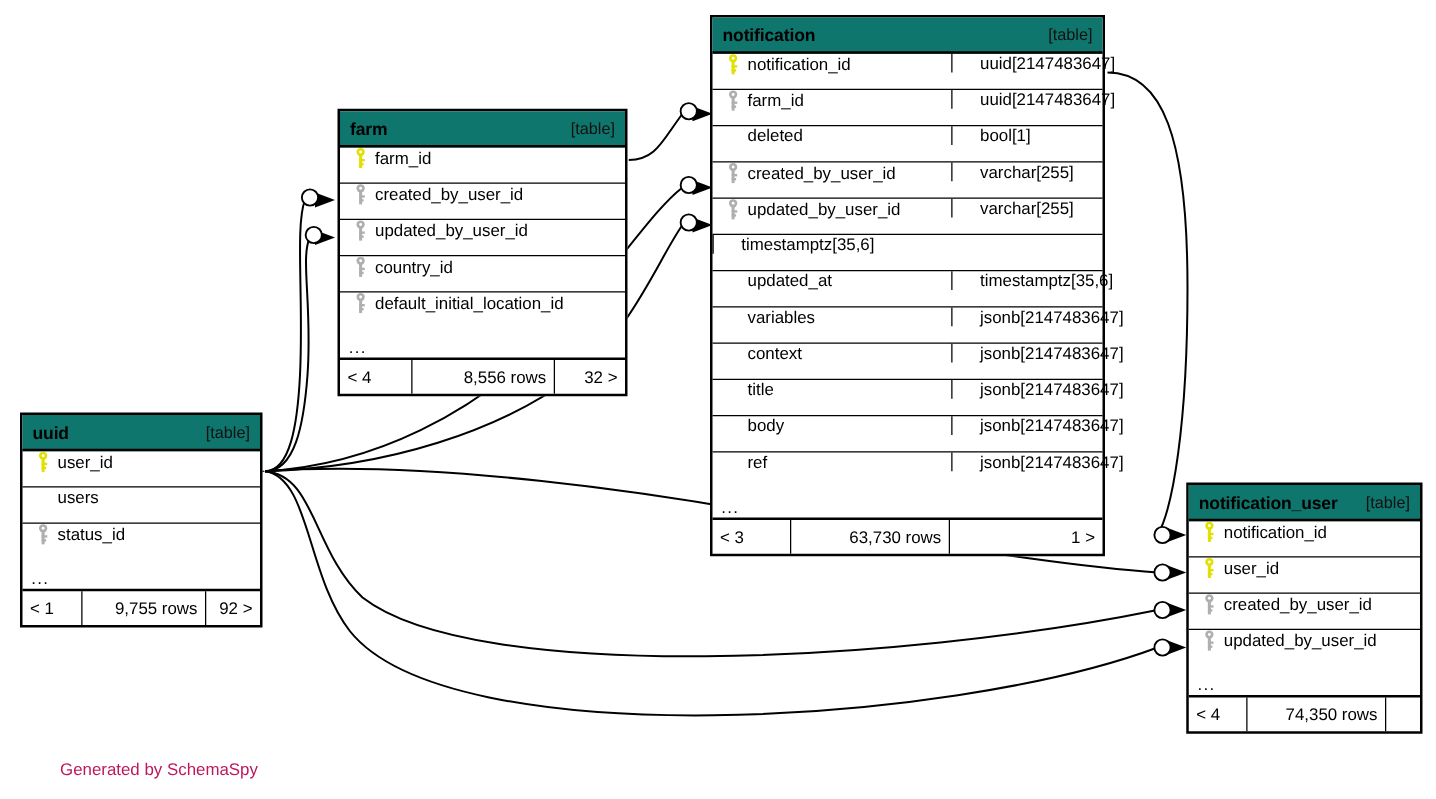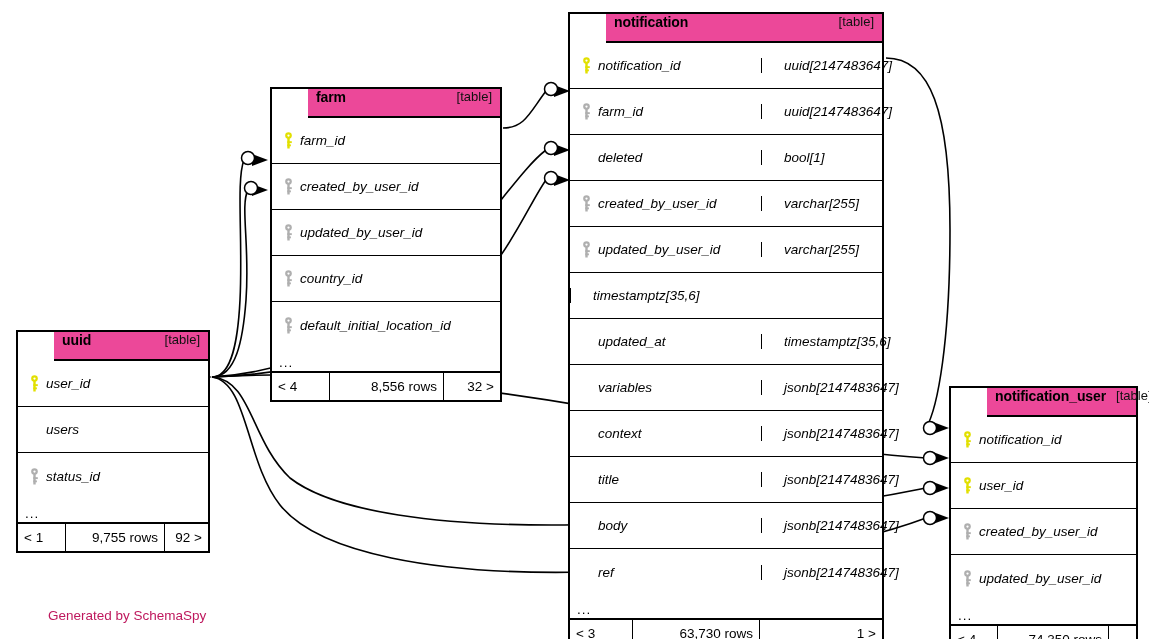--- a/index.html
+++ b/index.html
@@ -30,46 +30,44 @@
     position: absolute;
     border: 2px solid #000000;
     background: #ffffff;
     box-sizing: border-box;
     font-size: 13.5px;
     color: #000000;
     z-index: 5;
   }
   .tbl-header {
     display: flex;
-    align-items: flex-start;
+    align-items: center;
     justify-content: space-between;
-    background: #ec4899;
+    background: #0f766e;
     border-bottom: 2px solid #000000;
     padding: 0 8px;
     height: 29px;
     box-sizing: border-box;
-    margin-left: 36px;
   }
   .tbl-name {
     font-weight: bold;
     font-size: 14px;
     letter-spacing: -0.1px;
   }
   .tbl-tag {
     font-size: 13px;
     color: #111111;
     padding-left: 10px;
   }
   .tbl-row {
     display: flex;
-    align-items: center;
+    align-items: flex-start;
     border-bottom: 1px solid #000000;
-    height: 46px;
-    box-sizing: border-box;
-    font-style: italic;
+    height: 29px;
+    box-sizing: border-box;
   }
   .tbl-row.thick {
     border-bottom-width: 2px;
   }
   .tbl-row:last-child {
     border-bottom: none;
   }
   .col-name {
     display: flex;
     align-items: center;

